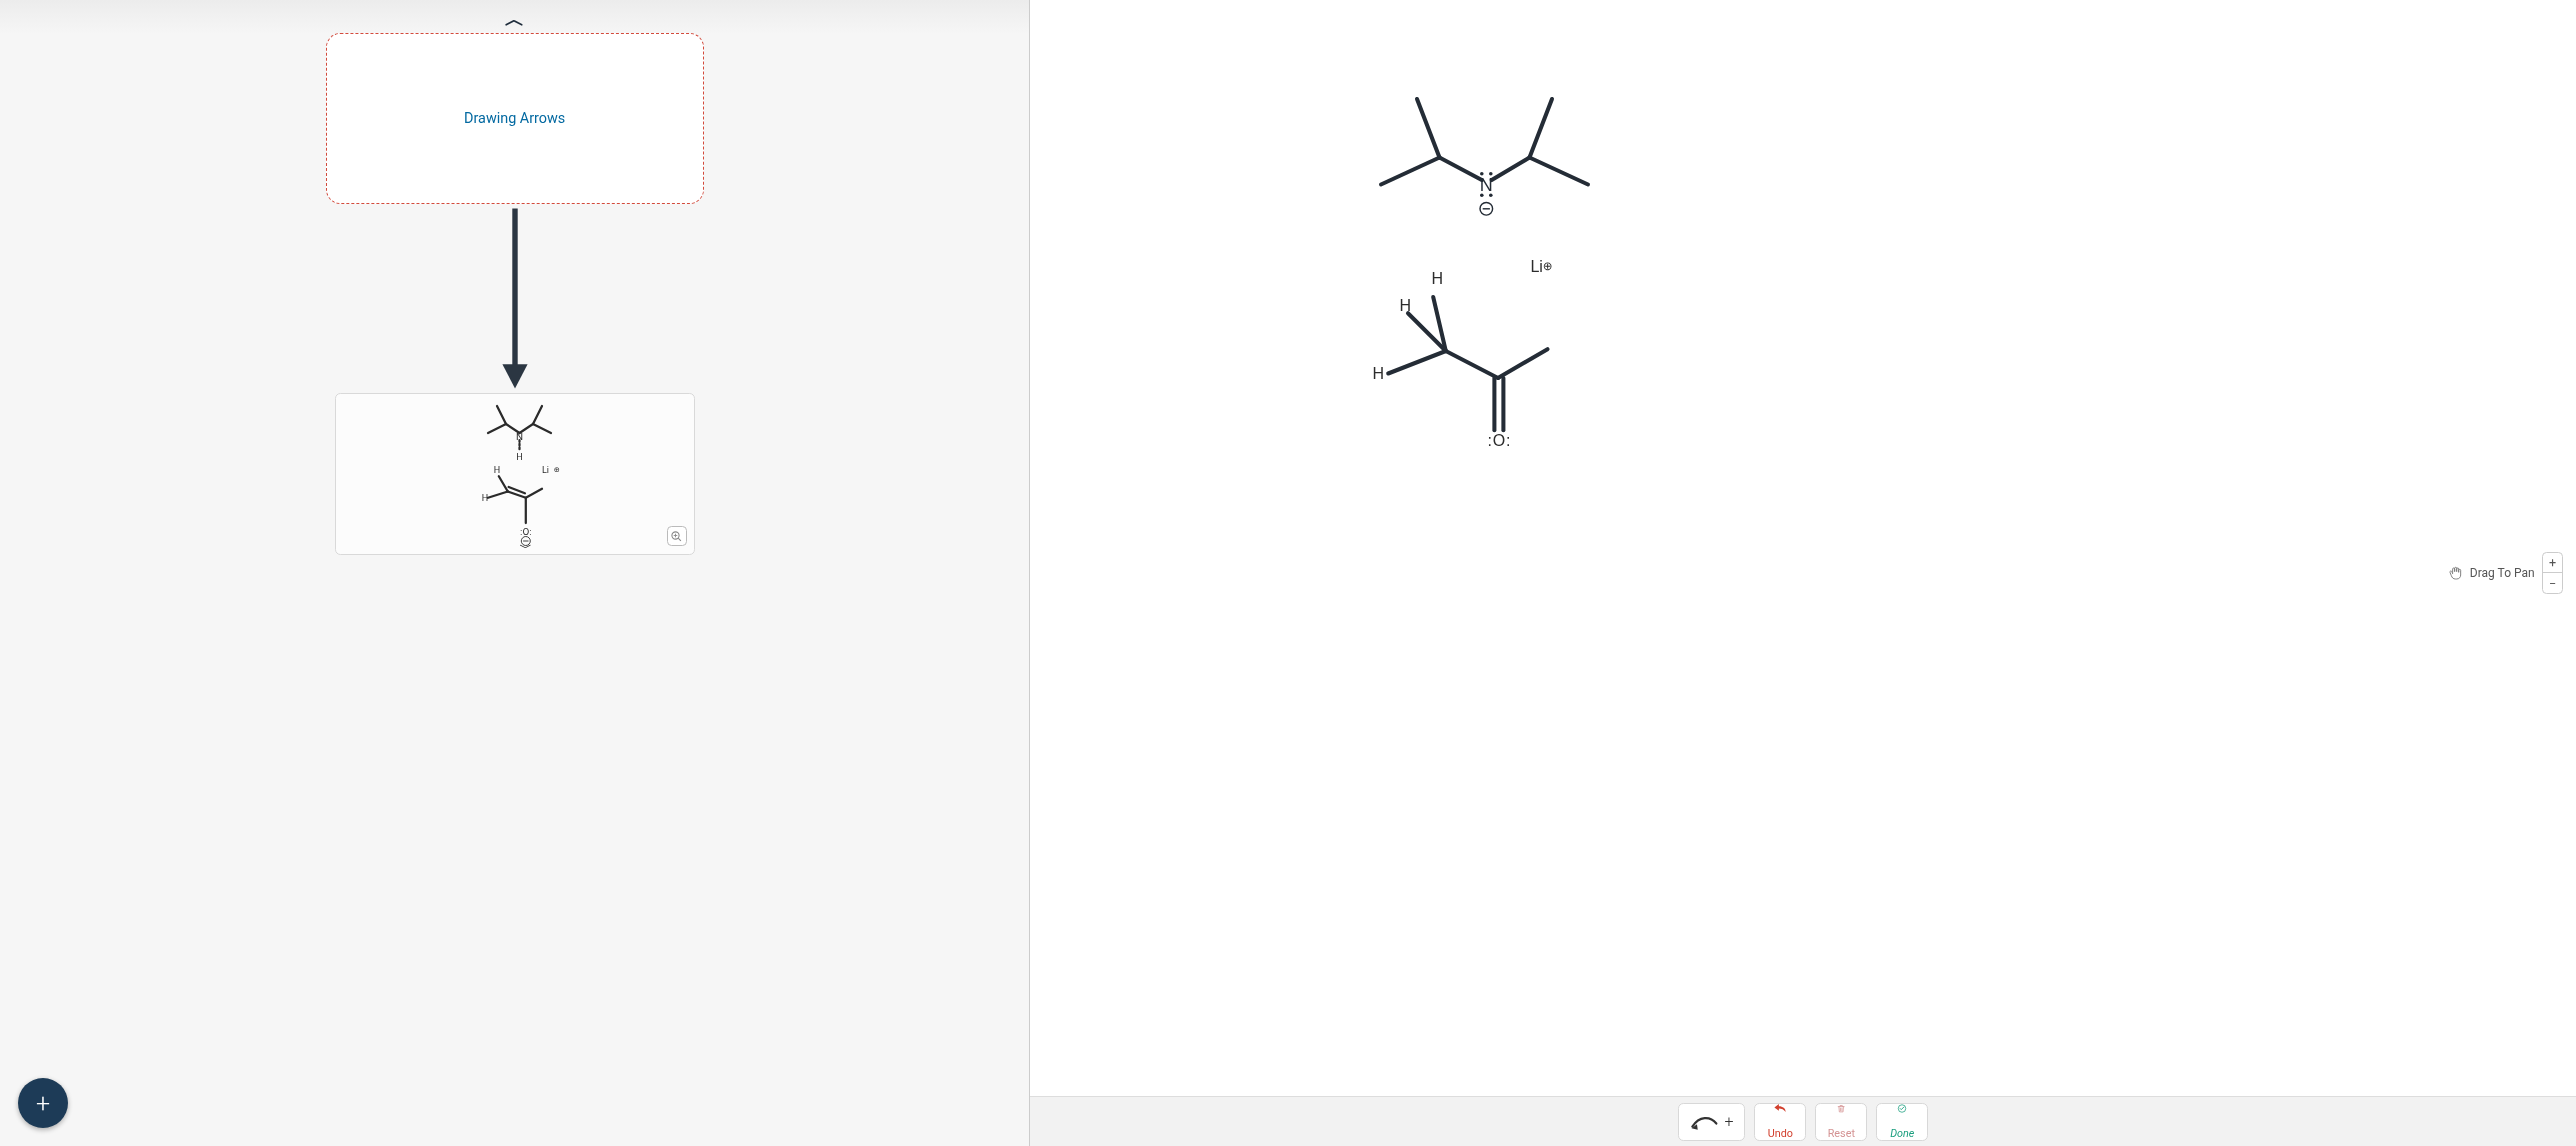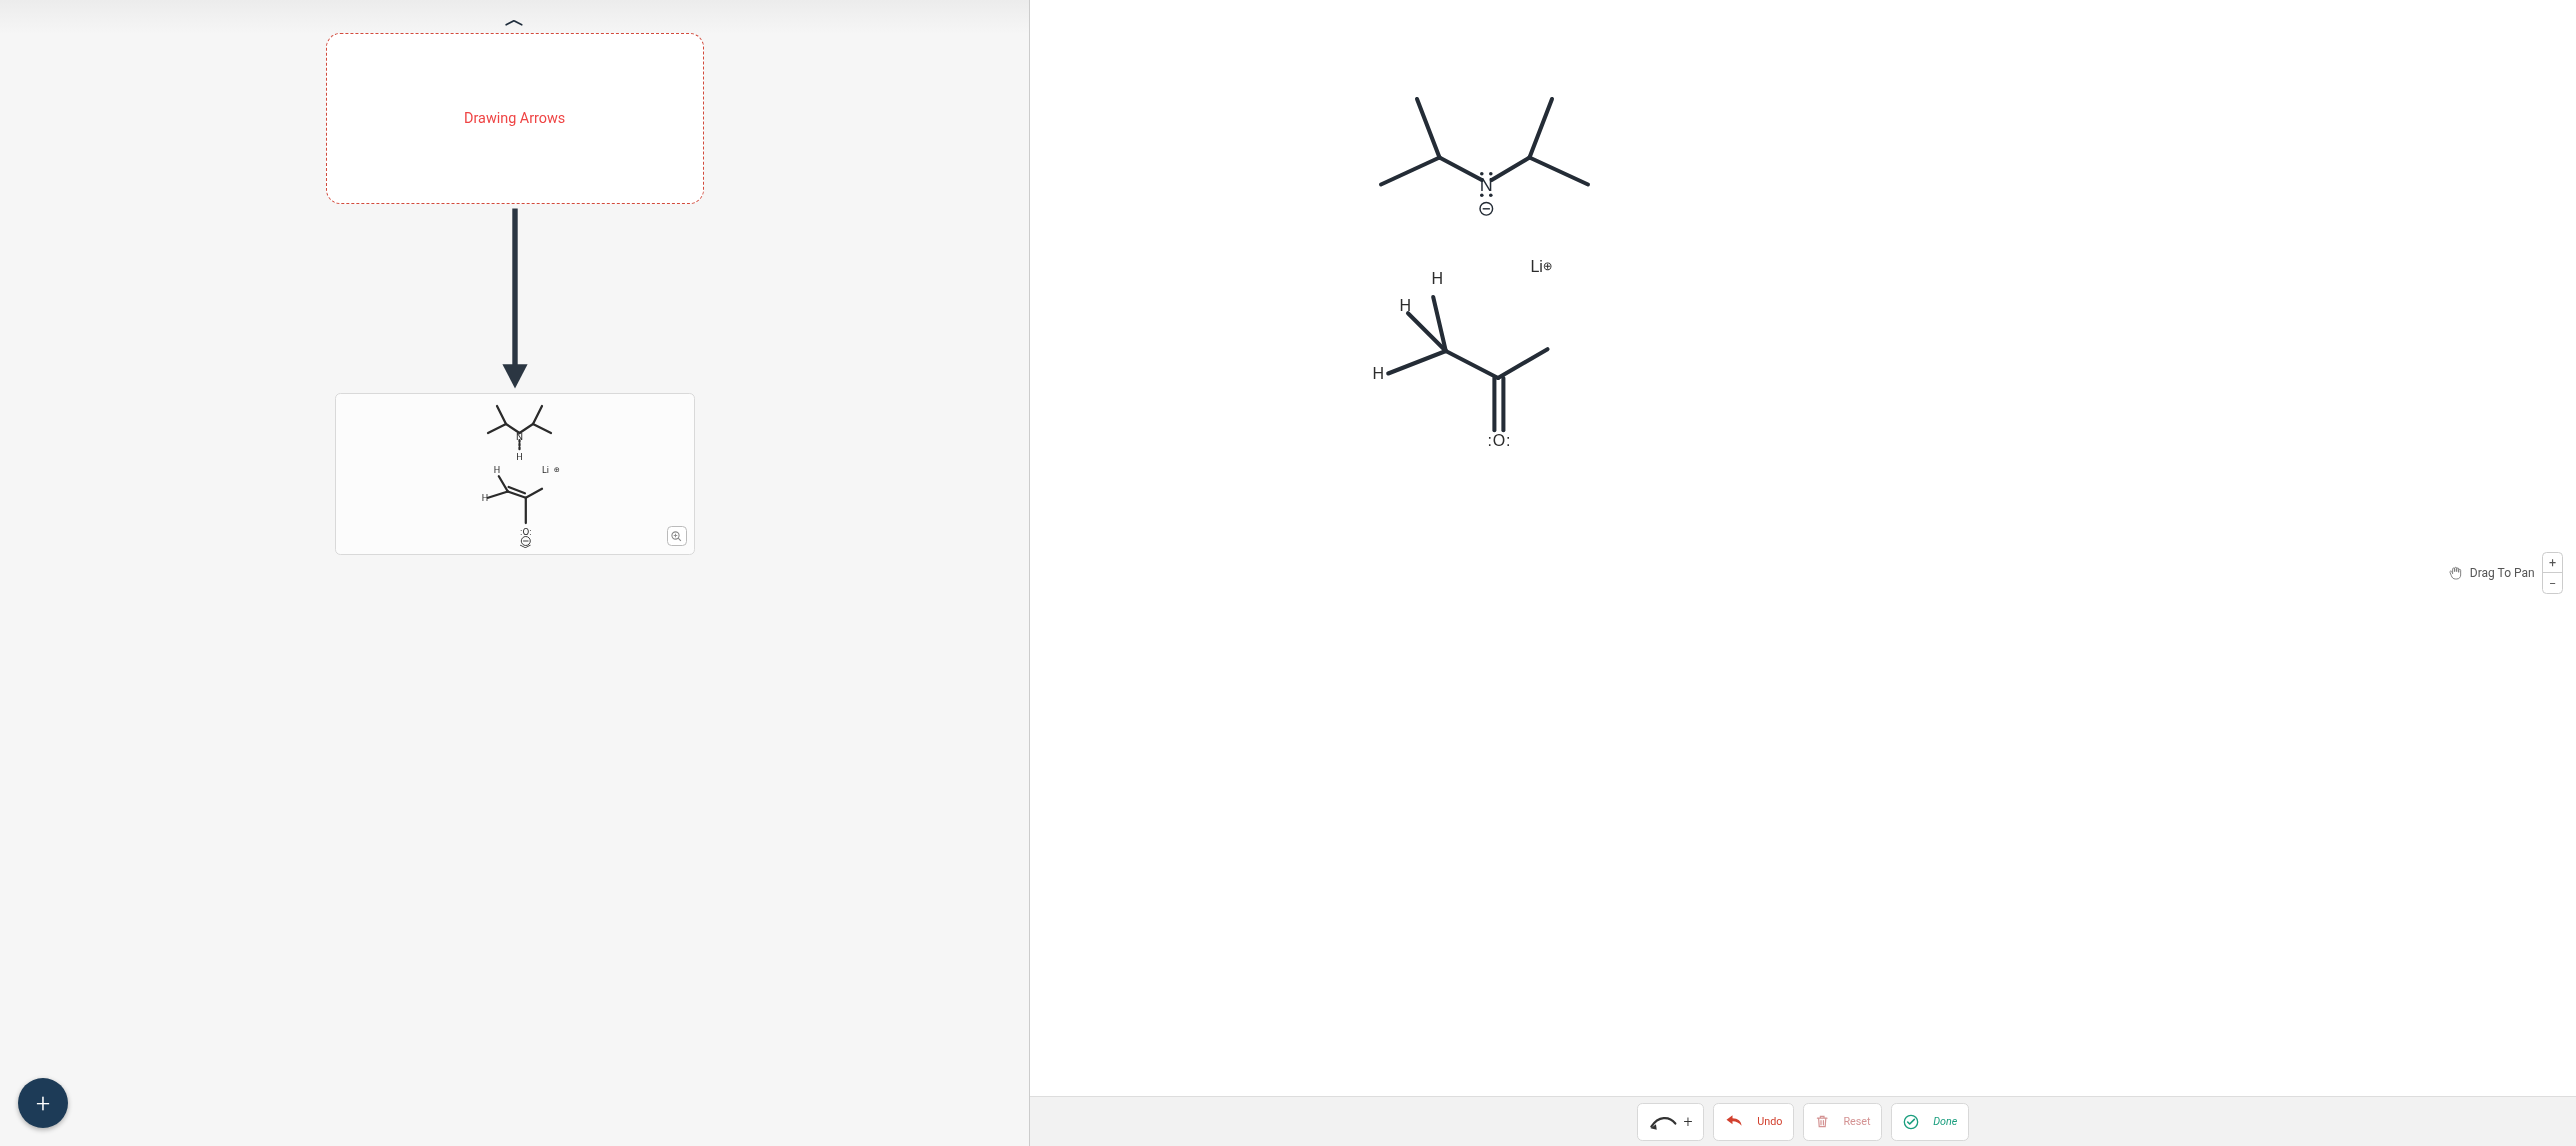--- a/index.html
+++ b/index.html
@@ -28,21 +28,21 @@
   }
   .dashed-box {
     width: 378px;
     height: 171px;
     border: 1.8px dashed #d34a3c;
     border-radius: 14.4px;
     background: #fff;
     display: flex;
     align-items: center;
     justify-content: center;
-    color: #ef4444;
+    color: #0369a1;
     font-size: 14.4px;
     cursor: pointer;
   }
   .big-arrow-wrap {
     height: 189px;
     display:flex;
     align-items:center;
     justify-content:center;
     width:100%;
   }
@@ -127,21 +127,21 @@
     gap:9px;
   }
   .tool-btn {
     height:38px;
     min-width:52px;
     padding: 0 10.8px;
     background:#fff;
     border:0.9px solid #d8d8d8;
     border-radius:5.4px;
     display:flex;
-    flex-direction:row;
+    flex-direction:column;
     align-items:center;
     justify-content:center;
     font-size:10.8px;
     cursor:pointer;
     gap:14px;
   }
   .tool-btn.curved { min-width:63px; flex-direction:row; gap:3.6px; }
   .tool-btn .lbl { font-size:10.8px; }
   .undo-color { color:#d2402e; }
   .reset-color { color:#d49393; }

